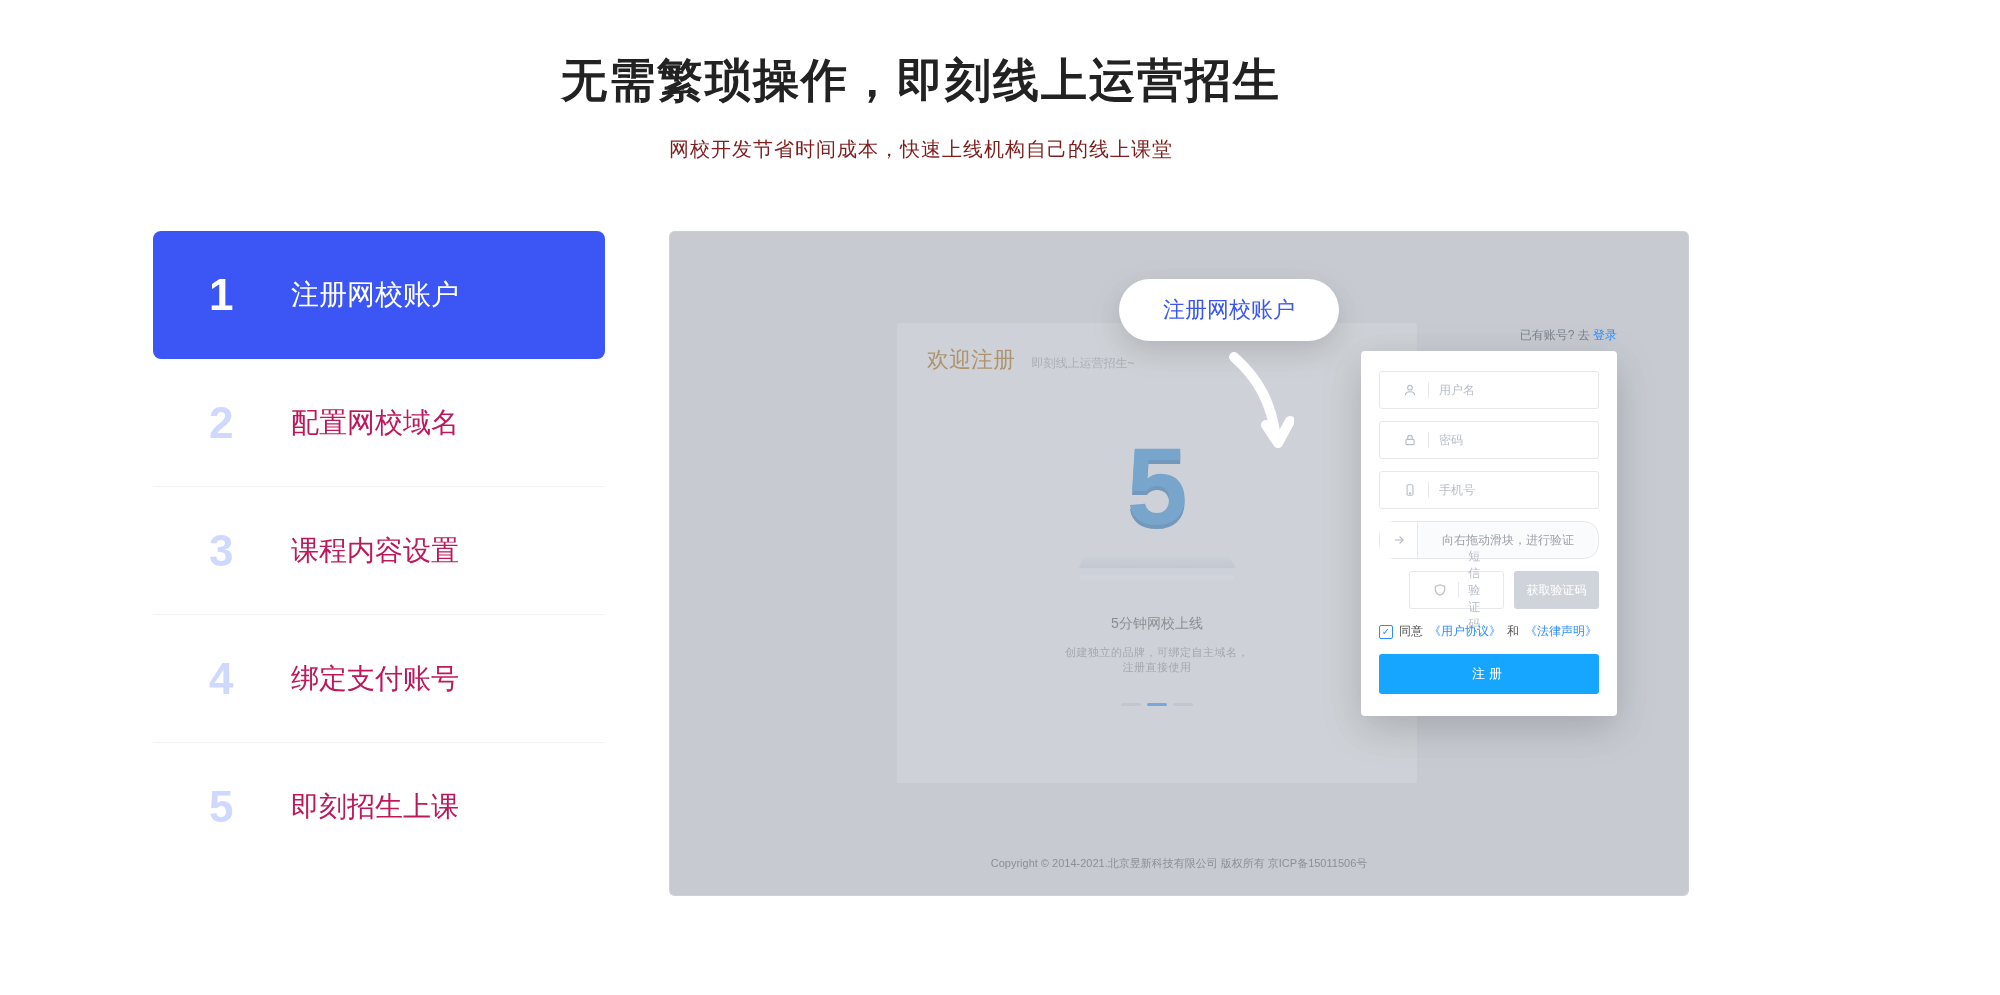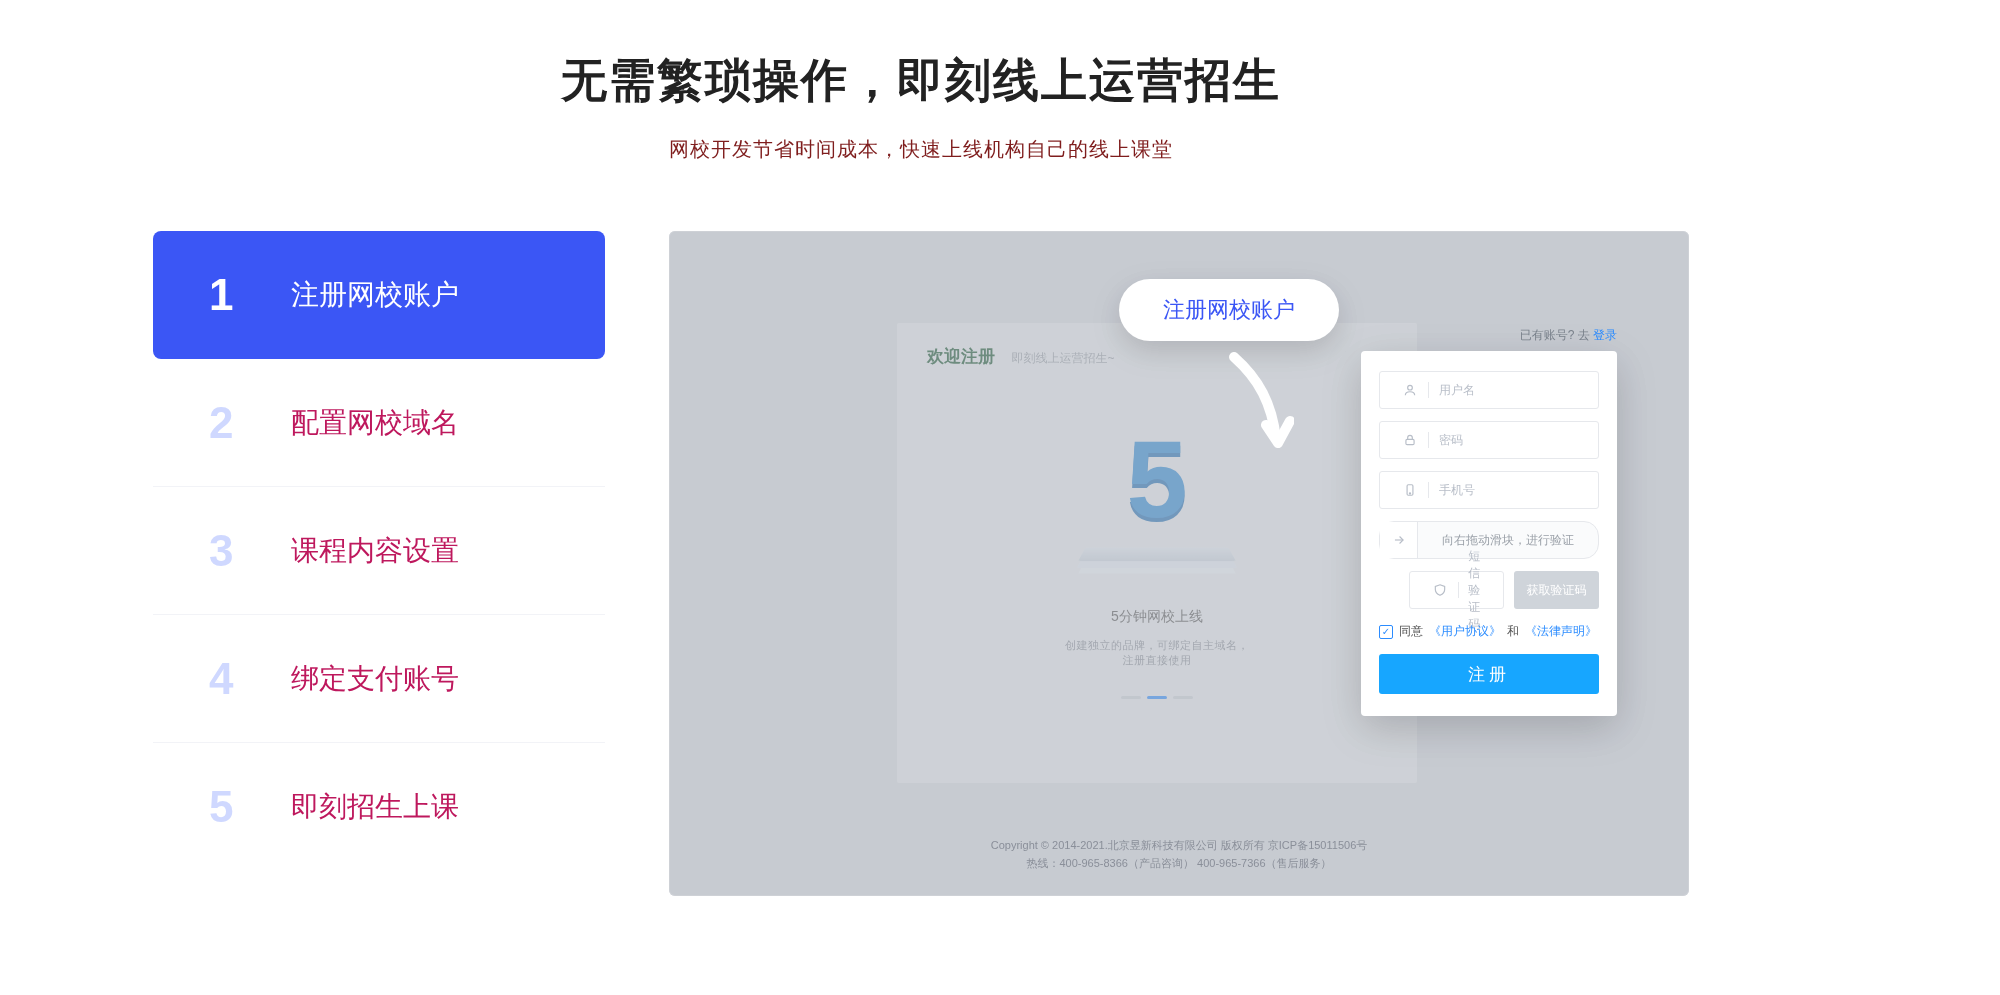--- a/index.html
+++ b/index.html
@@ -23,21 +23,21 @@
   .mock-inner { position:absolute; inset:0; }
   .mock-topbar { height:48px; display:flex; align-items:center; padding:0 24px; }
   .logo-wrap { display:flex; align-items:center; gap:8px; }
   .logo-cloud { width:22px; height:16px; border-radius:10px; background:linear-gradient(135deg,#3aa3ff,#2b7bff); position:relative; }
   .logo-cloud:before { content:""; position:absolute; left:4px; top:-6px; width:12px; height:12px; border-radius:50%; background:#3aa3ff; }
   .logo-text { font-size:14px; font-weight:700; color:#2b3b4e; }
   .logo-sep { width:1px; height:20px; background:#aeb4bd; margin:0 10px; }
   .logo-tag { font-size:10px; line-height:12px; color:#5c6570; }
   
   .welcome-card { position:absolute; left:228px; top:92px; width:520px; height:460px; background:#e9ecef; border-radius:2px; padding:22px 30px; }
-  .welcome-title { font-size:17px; font-weight:700; color:#14532d; display:inline-block; }
+  .welcome-title { font-size:22px; font-weight:400; color:#a16207; display:inline-block; }
   .welcome-sub { font-size:12px; color:#9aa0a8; margin-left:12px; }
   .five-stage { width:190px; margin:56px auto 0; text-align:center; }
   .big-five { font-size:110px; font-weight:800; color:#2c89d6; line-height:1; text-shadow:0 4px 0 #1e6db3; }
   .five-base { width:150px; height:24px; margin:8px auto 0; background:linear-gradient(#e7eef5,#cdd7e1); transform:perspective(200px) rotateX(55deg); border-radius:3px; box-shadow:0 12px 0 -2px #e7eef5, 0 24px 0 -6px #eef3f8; }
   .five-cap { font-size:14px; color:#555; margin-top:42px; }
   .five-desc { font-size:11px; color:#8a8f99; margin-top:12px; letter-spacing:0.5px;}
   .carousel-dots { display:flex; gap:6px; justify-content:center; margin-top:28px; }
   .carousel-dots span { width:20px; height:3px; background:#cfd4da; border-radius:2px;}
   .carousel-dots span.on { background:#2b8cff; }
   
@@ -48,21 +48,21 @@
   .reg-row .ph { font-size:12px; color:#b8bec8; }
   .reg-slider { height:38px; border:1px solid #e6e8ec; border-radius:15px; display:flex; align-items:center; margin-bottom:12px; background:#fafbfc;}
   .reg-slider .handle { width:38px; height:100%; background:#fff; border-right:1px solid #e6e8ec; display:flex; align-items:center; justify-content:center; color:#b8bec8; font-size:14px;}
   .reg-slider .txt { flex:1; text-align:center; font-size:12px; color:#9aa0a8; }
   .reg-code-row { display:flex; gap:10px; margin-bottom:14px;margin-left:30px;}
   .reg-code-row .reg-row { flex:1; margin-bottom:0;}
   .code-btn { width:88px; height:38px; background:#cfd4da; border-radius:3px; display:flex; align-items:center; justify-content:center; font-size:12px; color:#fff;}
   .agree-row { display:flex; align-items:center; gap:6px; font-size:12px; color:#555; margin-bottom:14px;}
   .agree-row .cb { width:14px; height:14px; border:1px solid #2b8cff; border-radius:2px; display:flex; align-items:center; justify-content:center; color:#2b8cff; font-size:10px;}
   .agree-row .lnk { color:#2b8cff; }
-  .reg-submit { height:40px; background:#17a6ff; border-radius:3px; display:flex; align-items:center; justify-content:center; color:#fff; font-size:17px; letter-spacing:4px;}
+  .reg-submit { height:40px; background:#17a6ff; border-radius:3px; display:flex; align-items:center; justify-content:center; color:#fff; font-size:13px; letter-spacing:4px;}
   
   .already { position:absolute; right:72px; top:96px; font-size:12px; color:#7a828c; z-index:6;}
   .already .lnk { color:#2b8cff; }
   
   .mock-footer { position:absolute; left:0; right:0; bottom:24px; text-align:center; font-size:11px; line-height:18px; color:#8a8f99; z-index:6;}
   
   .callout { position:absolute; left:450px; top:48px; z-index:30; display:flex; flex-direction:column; align-items:center; pointer-events:none;}
   .pill { background:#fff; padding:16px 44px; border-radius:999px; font-size:22px; color:#3b56f5; font-weight:500; box-shadow:0 10px 30px rgba(0,0,0,0.15);}
   .arrow-svg { margin-top:8px; margin-left:60px; }
   svg { display:block; }
@@ -117,21 +117,20 @@
             </div>
           </div>
         </div>
 
         <div class="already">
           <span>已有账号? 去 </span><span class="lnk">登录</span>
         </div>
 
         <div class="mock-footer">
           <div>Copyright © 2014-2021.北京昱新科技有限公司 版权所有   京ICP备15011506号</div>
-          <div>热线：400-965-8366（产品咨询）  400-965-7366（售后服务）</div>
         </div>
       </div>
 
       <div class="mock-bg-overlay"></div>
 
       <div class="reg-card">
         <div class="reg-row">
           <span class="ico">
             <svg width="14" height="14" viewBox="0 0 24 24" fill="none" stroke="currentColor" stroke-width="2">
                 <circle cx="12" cy="8" r="4"></circle>

